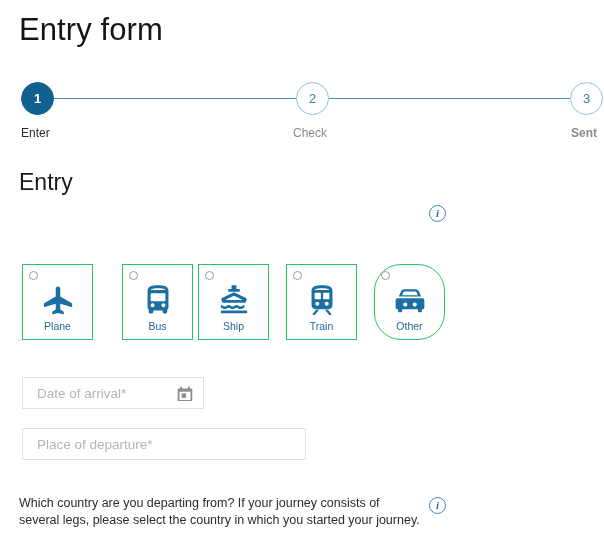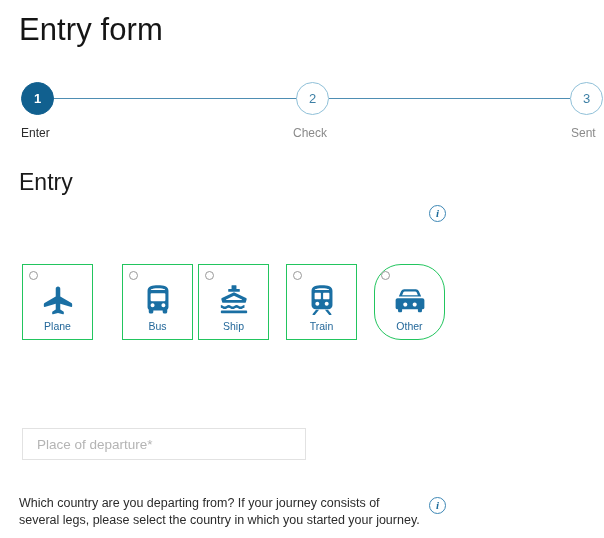--- a/index.html
+++ b/index.html
@@ -72,21 +72,21 @@
     white-space: nowrap;
   }
   .step-label.on  { color: #2b2b2b; }
   .step-label.off { color: #8a8a8a; }
 
   .step.s1 { left: 21px; }
   .step.s1 .step-label { left: 0px; }
   .step.s2 { left: 296px; }
   .step.s2 .step-label { left: -3px; }
   .step.s3 { left: 570px; }
-  .step.s3 .step-label { left: 1px; }
+  .step.s3 .step-label { left: 1px; font-weight: bold; }
 
   
   .section-title {
     position: absolute;
     left: 19px; top: 167px;
     font-size: 23px;
     font-weight: 400;
     color: #1a1a1a;
     line-height: 30px;
   }
@@ -277,20 +277,31 @@
         <svg width="34" height="28" viewBox="0 0 26 22" fill="#1a6fa3">
           <path d="M8.4 2.5c-1 0-1.9.6-2.3 1.5L4.2 8.3h17.6l-1.9-4.3c-.4-.9-1.3-1.5-2.3-1.5H8.4zm.5 1.8h8.2c.5 0 .9.3 1.1.7l1 2.2H6.8l1-2.2c.2-.4.6-.7 1.1-.7z"></path>
           <path d="M3.3 9.6c-.9 0-1.6.7-1.6 1.6v5.9c0 .6.5 1.1 1.1 1.1h.8v1.4c0 .6.5 1.1 1.1 1.1h1c.6 0 1.1-.5 1.1-1.1v-1.4h12.4v1.4c0 .6.5 1.1 1.1 1.1h1c.6 0 1.1-.5 1.1-1.1v-1.4h.8c.6 0 1.1-.5 1.1-1.1v-5.9c0-.9-.7-1.6-1.6-1.6H3.3zm6 3.4c.9 0 1.6.7 1.6 1.6s-.7 1.6-1.6 1.6-1.6-.7-1.6-1.6.7-1.6 1.6-1.6zm7.4 0c.9 0 1.6.7 1.6 1.6s-.7 1.6-1.6 1.6-1.6-.7-1.6-1.6.7-1.6 1.6-1.6z"></path>
         </svg>
       </span>
       <span class="card-label">Other</span>
     </div>
 
   </div>
 
+  <div class="field date">
+    <input type="text" placeholder="Date of arrival*" value="" style="">
+    <span class="cal-btn">
+      <svg width="16" height="16" viewBox="0 0 16 16" fill="#8d8d8d">
+        <rect x="3.2" y="0.6" width="1.8" height="2.6" rx="0.3"></rect>
+        <rect x="11" y="0.6" width="1.8" height="2.6" rx="0.3"></rect>
+        <path d="M1.6 2.6h12.8c.5 0 .9.4.9.9v10.6c0 .5-.4.9-.9.9H1.6c-.5 0-.9-.4-.9-.9V3.5c0-.5.4-.9.9-.9zm.9 3.1v8.2h11V5.7h-11z"></path>
+        <rect x="4.6" y="7.4" width="4.4" height="4.4"></rect>
+      </svg>
+    </span>
+  </div>
 
   <div class="field place">
     <input type="text" placeholder="Place of departure*" value="" style="">
   </div>
 
   <div class="outro">Which country are you departing from? If your journey consists of several legs, please select the country in which you started your journey.</div>
   <div class="info-icon i2">i</div>
 
 </div>
 

